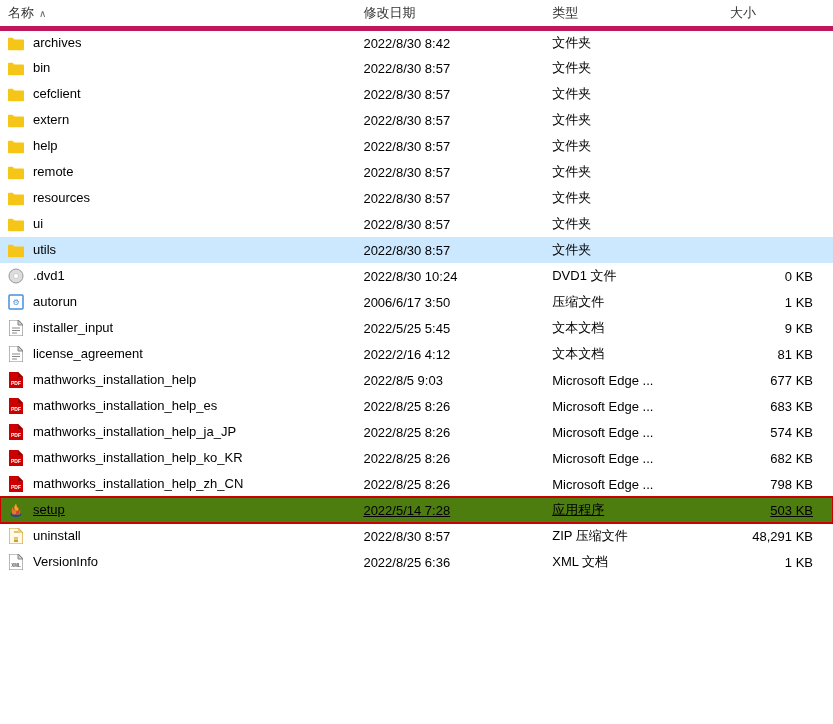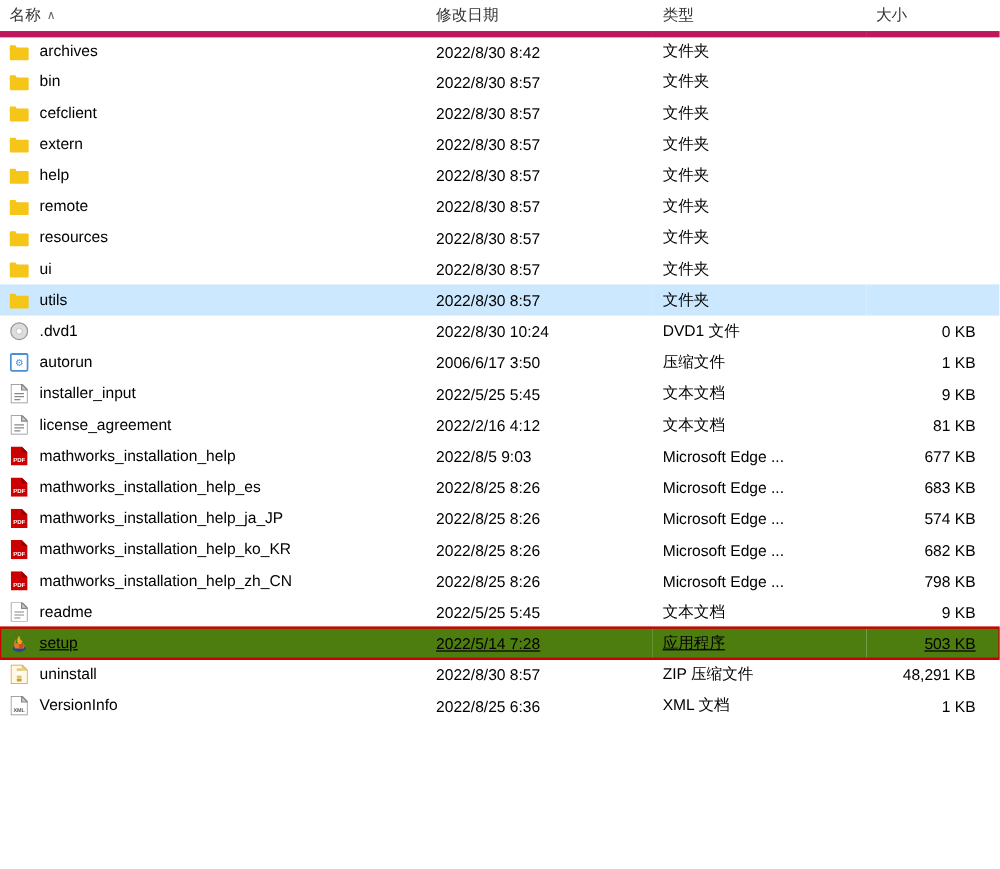--- a/index.html
+++ b/index.html
@@ -418,39 +418,20 @@
           <text x="7" y="13" text-anchor="middle" font-size="5" fill="white" font-weight="bold">PDF</text>
         </svg>
       </span>
         <span>mathworks_installation_help_zh_CN</span>
       </div>
     </td>
     <td>2022/8/25 8:26</td>
     <td>Microsoft Edge ...</td>
     <td>798 KB</td>
   </tr>
-      <tr>
-    <td>
-      <div class="name-cell">
-        <span class="folder-icon">
-        <svg width="14" height="16" viewBox="0 0 14 16">
-          <polygon points="0,0 9,0 14,5 14,16 0,16" fill="white" stroke="#888" stroke-width="1.2"></polygon>
-          <polygon points="9,0 14,5 9,5" fill="#ccc" stroke="#888" stroke-width="1"></polygon>
-          <line x1="3" y1="8" x2="11" y2="8" stroke="#888" stroke-width="1"></line>
-          <line x1="3" y1="10.5" x2="11" y2="10.5" stroke="#888" stroke-width="1"></line>
-          <line x1="3" y1="13" x2="8" y2="13" stroke="#888" stroke-width="1"></line>
-        </svg>
-      </span>
-        <span>readme</span>
-      </div>
-    </td>
-    <td>2022/5/25 5:45</td>
-    <td>文本文档</td>
-    <td>9 KB</td>
-  </tr>
       <tr class="setup-row">
     <td>
       <div class="name-cell">
         <span class="folder-icon">
         <svg width="18" height="18" viewBox="0 0 18 18">
 
           <ellipse cx="9" cy="14" rx="6" ry="3" fill="#1e4a8c"></ellipse>
           <path d="M5,14 Q3,8 6,5 Q5,10 8,9 Q6,6 9,2 Q10,7 12,7 Q11,10 13,9 Q15,11 13,14 Z" fill="#e8762b"></path>
           <path d="M9,2 Q10,7 12,7 Q11,10 13,9 Q14,11 12,14 L9,14 Z" fill="#c94b2e"></path>
           <path d="M8,9 Q6,6 9,2 Q10,7 12,7 Q10.5,9.5 11,10 Q9.5,10 8,9Z" fill="#f5a623"></path>

